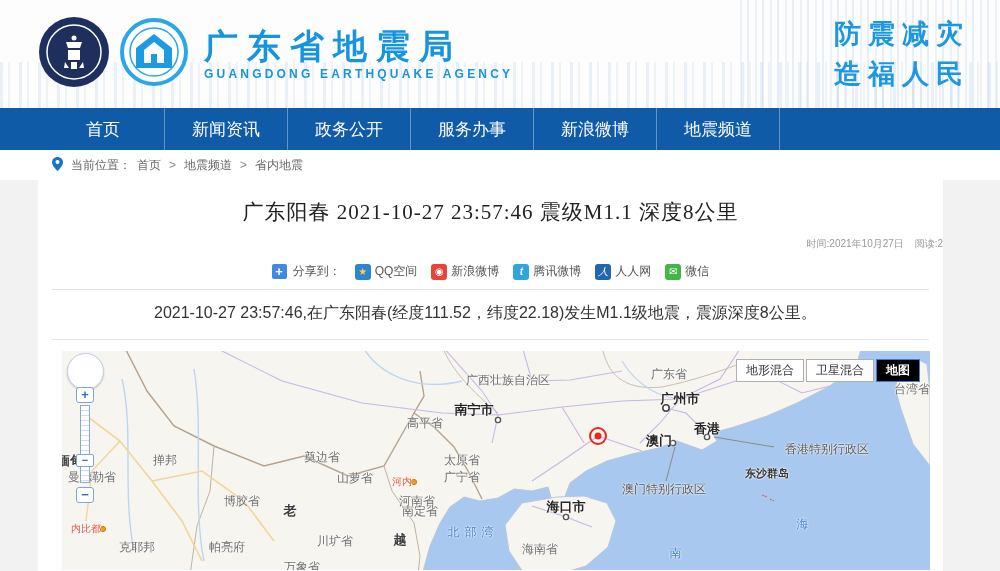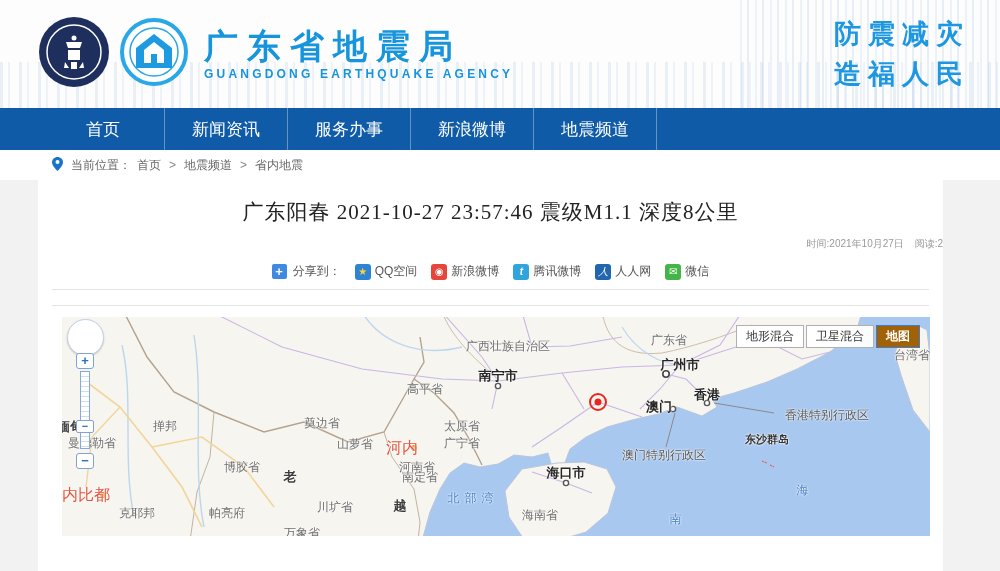--- a/index.html
+++ b/index.html
@@ -60,33 +60,33 @@
   .art-body { margin-top:11px; padding:0 60px 0 116px; font-size:16px; color:#333; line-height:23px; }
 
   
   .map { position:relative; margin:11px 0 0 24px; width:868px; height:219px; background:#a9c8ef; overflow:hidden; cursor:grab; }
   .map svg { position:absolute; left:0; top:0; }
   .map-label { position:absolute; transform:translate(-50%,-50%); white-space:nowrap;
     text-shadow:0 0 2px #fff,0 0 2px #fff; pointer-events:none; }
   .map-label.province { font-size:12px; color:#6e6e6e; }
   .map-label.city { font-size:13px; color:#262626; font-weight:bold; }
   .map-label.country { font-size:13px; color:#3c3c3c; font-weight:bold; }
-  .map-label.capital { font-size:16px; color:#e2543f; }
+  .map-label.capital { font-size:10px; color:#e2543f; }
   .map-label.sea { font-size:12px; color:#3f7dc8; letter-spacing:5px; }
   .map-label.island { font-size:11px; color:#333; font-weight:bold; }
   .map-label.annotation { font-size:12px; color:#555; }
   .epicenter { position:absolute; width:18px; height:18px; border:2px solid #e8281e; border-radius:50%;
     transform:translate(-50%,-50%); }
   .epicenter::after { content:""; position:absolute; left:50%; top:50%; width:7px; height:7px;
     background:#e8281e; border-radius:50%; transform:translate(-50%,-50%); }
   .maptype { position:absolute; top:8px; right:10px; display:flex; }
   .maptype span { font-size:12px; padding:2px 9px; background:rgba(255,255,255,.95); color:#333;
     border:1px solid #b0b0b0; cursor:pointer; }
   .maptype span + span { margin-left:2px; }
-  .maptype .active { background:#a16207; color:#fff; border-color:#3f7cd0; font-weight:bold; }
+  .maptype .active { background:#000000; color:#fff; border-color:#3f7cd0; font-weight:bold; }
   .compass { position:absolute; left:5px; top:2px; width:37px; height:37px; background:#fff; border:1px solid #c0cfe8;
     border-radius:50%; box-shadow:0 1px 2px rgba(0,0,0,.2); cursor:pointer; }
   .compass i { position:absolute; width:0; height:0; border:5px solid transparent; }
   .c-up { left:13px; top:3px; border-bottom-color:#3b77c9; border-top-width:0; }
   .c-down { left:13px; bottom:3px; border-top-color:#3b77c9; border-bottom-width:0; }
   .c-left { top:13px; left:3px; border-right-color:#3b77c9; border-left-width:0; }
   .c-right { top:13px; right:3px; border-left-color:#3b77c9; border-right-width:0; }
   .zbtn { position:absolute; left:14px; width:18px; height:16px; background:#fff; border:1px solid #7fa3d9;
     border-radius:3px; color:#2f6fc0; font-size:13px; font-weight:bold; text-align:center; line-height:14px; cursor:pointer; }
   .z-plus { top:36px; }
@@ -128,20 +128,21 @@
     <div class="slogan">
       <div>防震减灾</div>
       <div>造福人民</div>
     </div>
   </div>
 </div>
 
 <div class="nav">
   <a>首页</a>
   <a>新闻资讯</a>
+  <a>政务公开</a>
   <a>服务办事</a>
   <a>新浪微博</a>
   <a>地震频道</a>
 </div>
 
 <div class="crumbbar">
   <span class="pin">
     <svg width="11" height="14" viewBox="0 0 11 14">
         <path d="M5.5 0C2.5 0 0 2.3 0 5.2 0 9 5.5 14 5.5 14S11 9 11 5.2C11 2.3 8.5 0 5.5 0z" fill="#1a73c8"></path>
         <circle cx="5.5" cy="5" r="2" fill="#fff"></circle>
@@ -185,20 +186,21 @@
       <span>人人网</span>
     </a>
     <a class="share-item">
       <i class="share-ic ic-wechat">✉</i>
       <span>微信</span>
     </a>
   </div>
 
   <div class="divider d1"></div>
 
+  <p class="art-body">2021-10-27 23:57:46,在广东阳春(经度111.52，纬度22.18)发生M1.1级地震，震源深度8公里。</p>
 
   <div class="divider d2"></div>
 
   <div class="map">
     <svg width="868" height="219" viewBox="0 0 868 219">
 
       <rect x="0" y="0" width="868" height="219" fill="#a9c8ef"></rect>
 
       <path d="M-5,-5 L800,-5 L795,12 L768,35 L735,52 L705,65 L672,76 L650,82 L655,90 L640,99 L615,90 L596,97 L570,103 L545,110 L524,120 L508,132 L502,148 L490,150 L486,136 L470,140 L452,138 L436,147 L418,150 L402,146 L388,156 L378,172 L368,195 L360,224 L-5,224 Z" fill="#f7f5ef" stroke="#b9c6dd" stroke-width="1"></path>
 
@@ -249,21 +251,21 @@
         <circle cx="645" cy="86" r="2.6" fill="#fff" stroke="#555" stroke-width="1.4"></circle>
         <circle cx="611" cy="92" r="2.6" fill="#fff" stroke="#555" stroke-width="1.4"></circle>
         <circle cx="504" cy="166" r="2.6" fill="#fff" stroke="#555" stroke-width="1.4"></circle>
         <circle cx="352" cy="131" r="2.6" fill="#f59a23" stroke="#d07e10" stroke-width="1"></circle>
         <circle cx="41" cy="178" r="2.6" fill="#f59a23" stroke="#d07e10" stroke-width="1"></circle>
       </g>
     </svg>
 
     <div id="map-labels">
           <div class="map-label province" style="left: 446px; top: 29px;">广西壮族自治区</div>
-          <div class="map-label city" style="left: 436px; top: 59px;">南宁市</div>
+          <div class="map-label city" style="left: 412px; top: 59px;">南宁市</div>
           <div class="map-label province" style="left: 607px; top: 23px;">广东省</div>
           <div class="map-label city" style="left: 618px; top: 48px;">广州市</div>
           <div class="map-label city" style="left: 645px; top: 78px;">香港</div>
           <div class="map-label city" style="left: 597px; top: 90px;">澳门</div>
           <div class="map-label annotation" style="left: 765px; top: 98px;">香港特别行政区</div>
           <div class="map-label annotation" style="left: 602px; top: 138px;">澳门特别行政区</div>
           <div class="map-label island" style="left: 705px; top: 122px;">东沙群岛</div>
           <div class="map-label province" style="left: 850px; top: 38px;">台湾省</div>
           <div class="map-label province" style="left: 363px; top: 72px;">高平省</div>
           <div class="map-label province" style="left: 260px; top: 106px;">奠边省</div>

